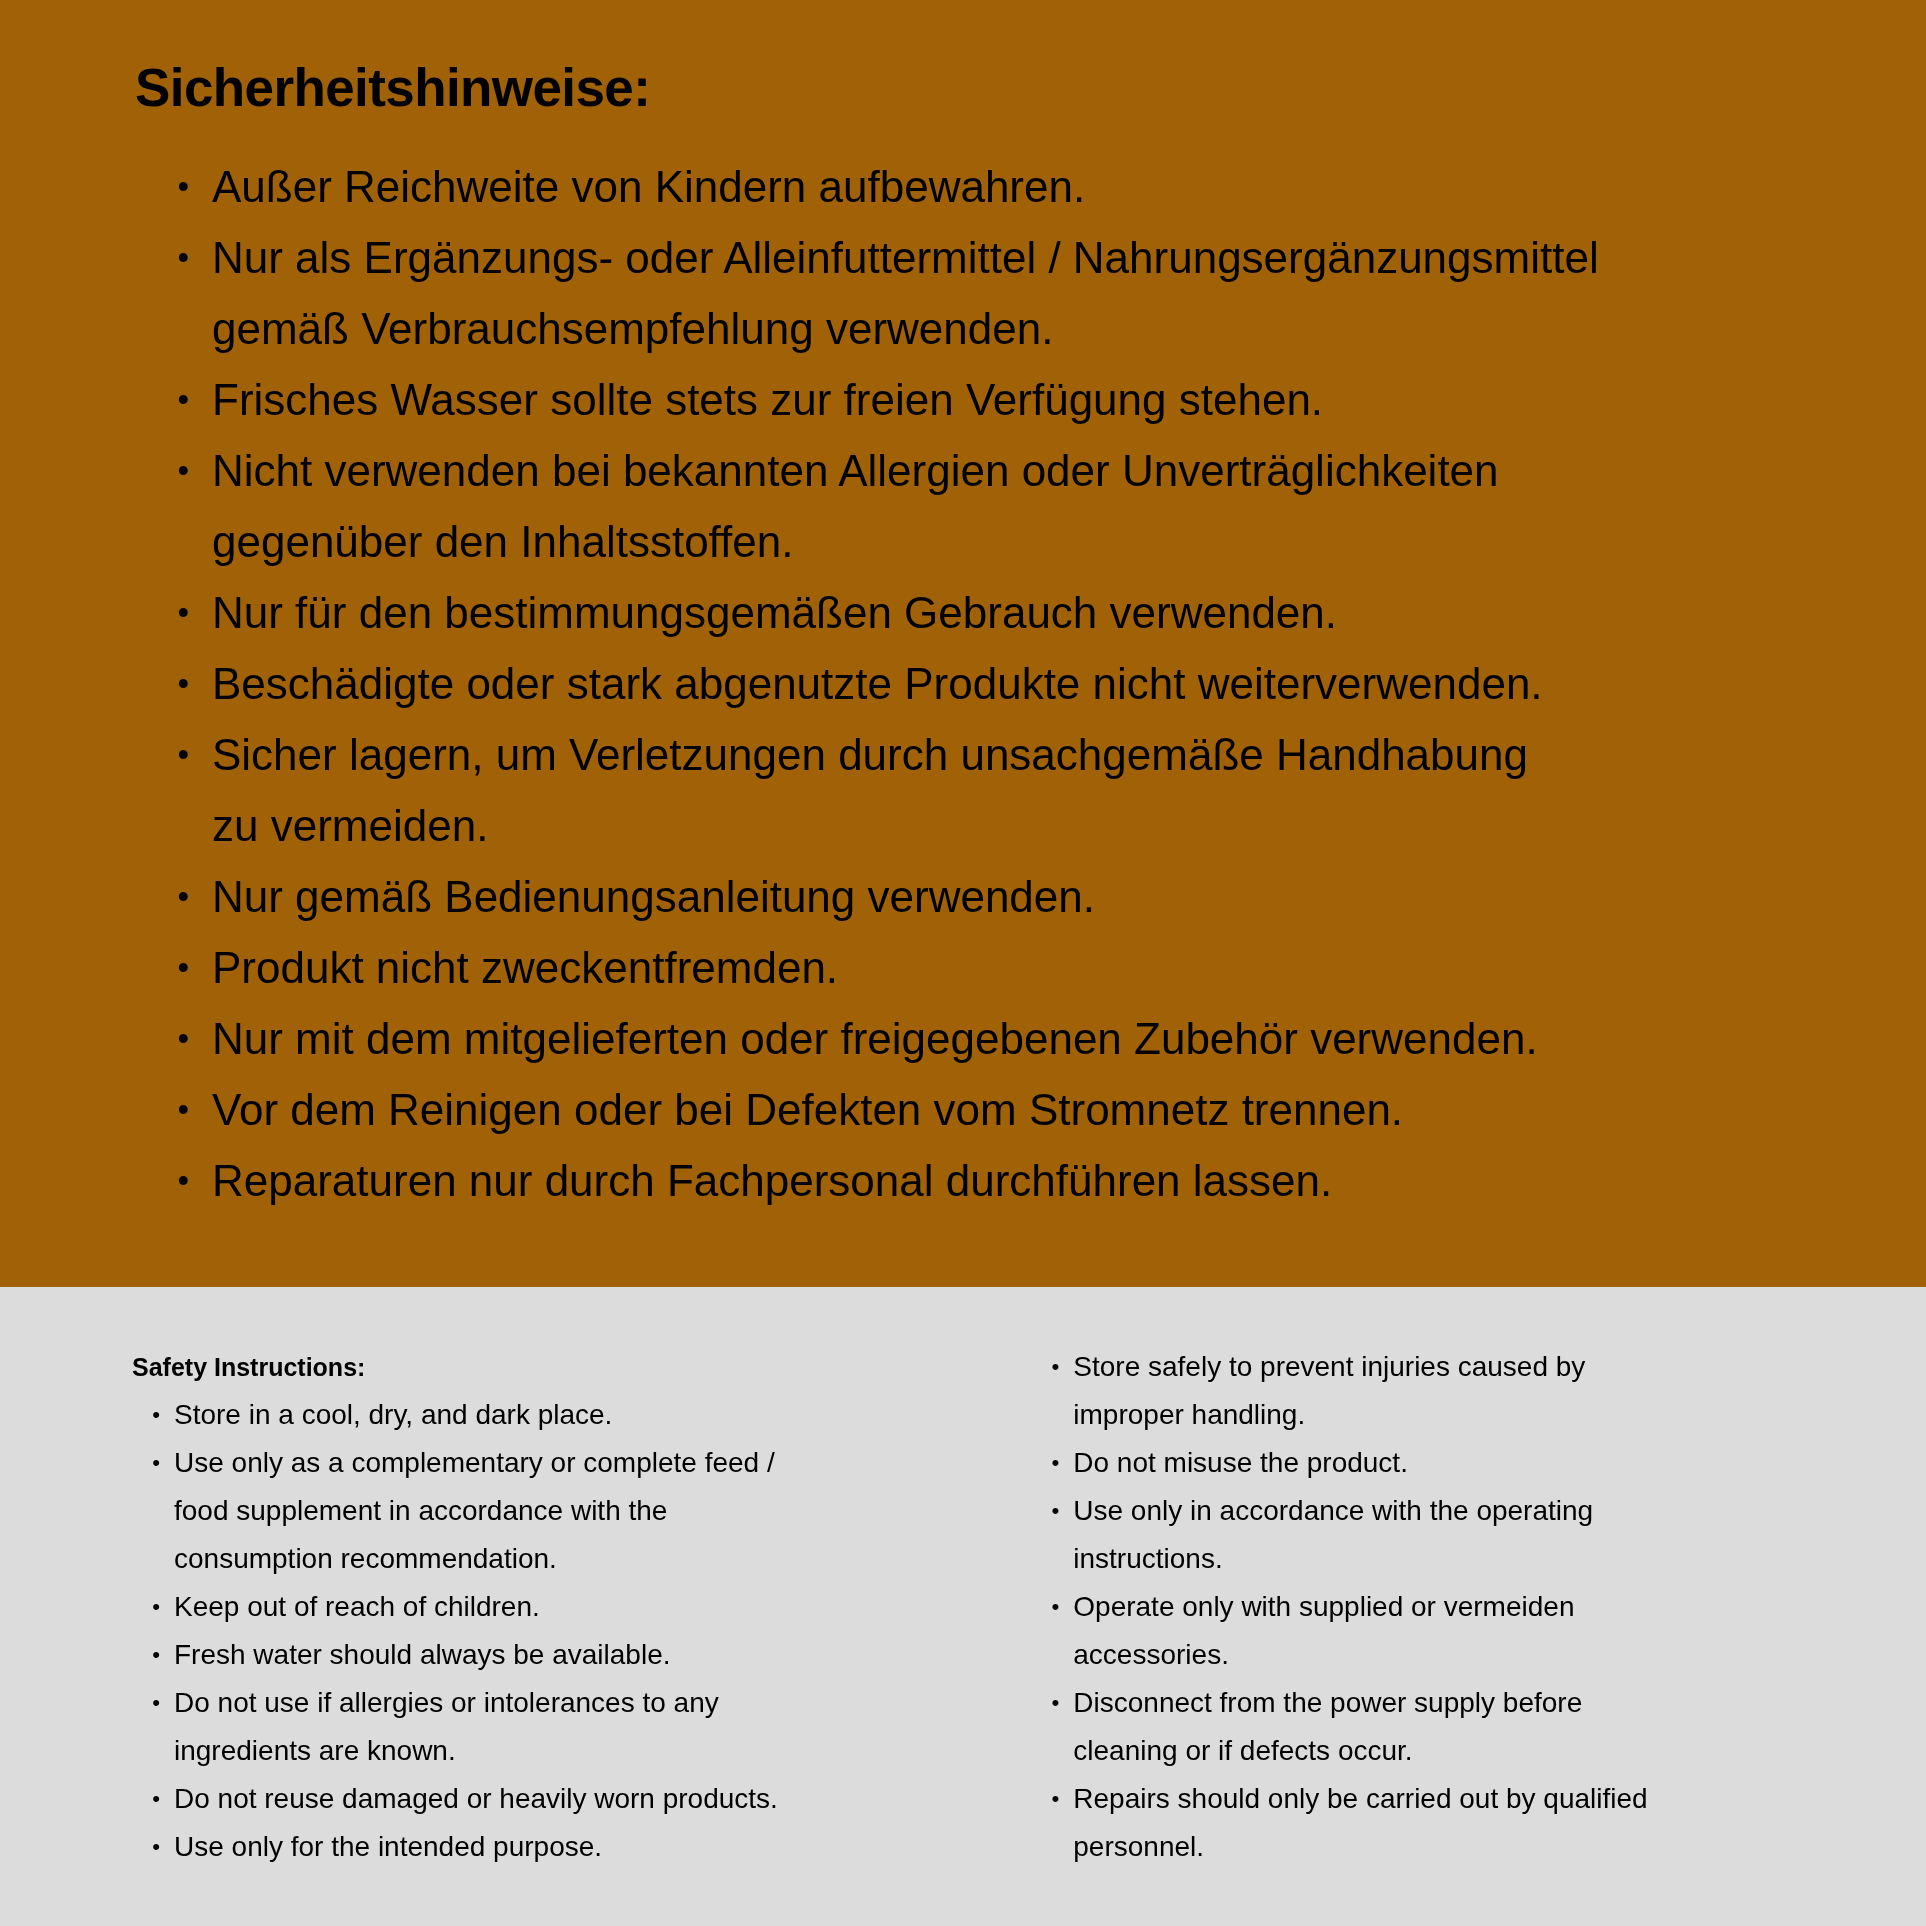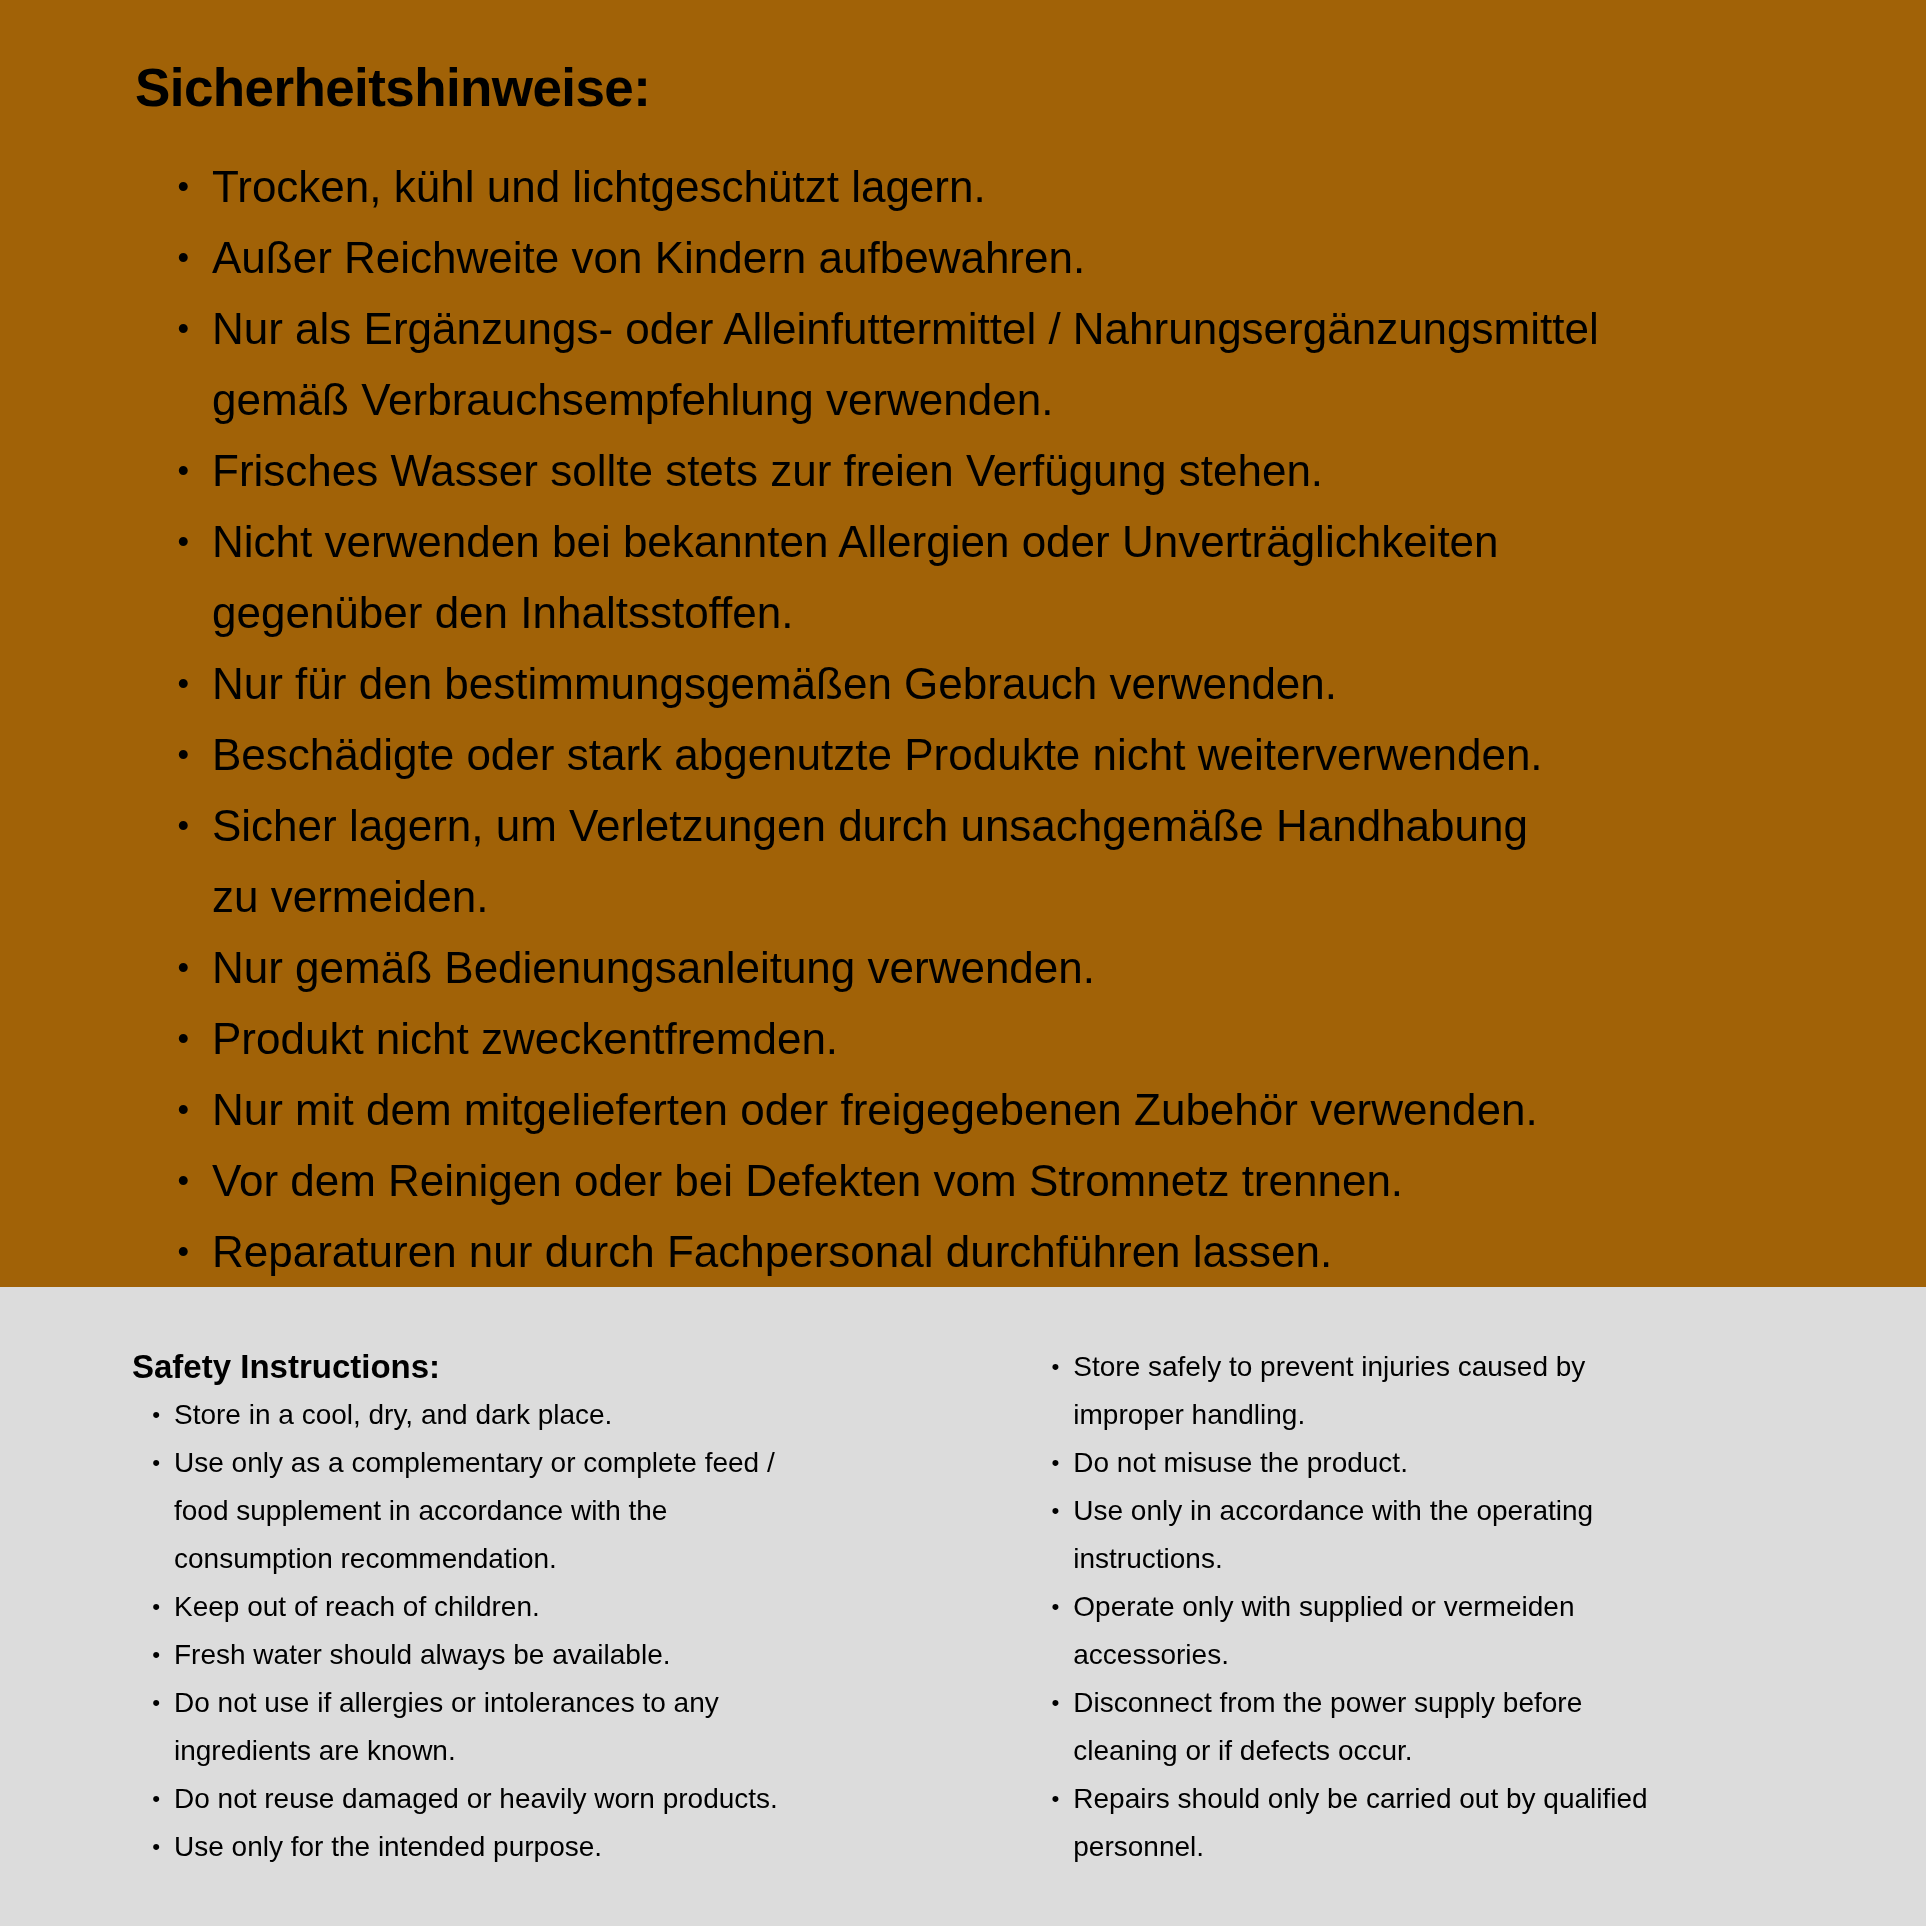--- a/index.html
+++ b/index.html
@@ -65,21 +65,21 @@
   .en-col-left {
     width: 908px;
     flex: none;
   }
   .en-col-right {
     flex: 1;
     min-width: 0;
   }
   .en-heading {
     margin: 0;
-    font-size: 33px;
+    font-size: 25px;
     font-weight: 700;
     line-height: 48px;
   }
   .en-list {
     margin: 0;
     padding: 0 0 0 19px;
     list-style: none;
     font-size: 28px;
     line-height: 48px;
   }
@@ -101,21 +101,20 @@
   }
 </style>
 </head>
 <body>
 
 <div class="sheet">
 
   <section class="section-de">
     <h1 class="de-heading">Sicherheitshinweise:</h1>
     <ul class="de-list">
-        <li>Trocken, kühl und lichtgeschützt lagern.</li>
         <li>Außer Reichweite von Kindern aufbewahren.</li>
         <li>Nur als Ergänzungs- oder Alleinfuttermittel / Nahrungsergänzungsmittel
 gemäß Verbrauchsempfehlung verwenden.</li>
         <li>Frisches Wasser sollte stets zur freien Verfügung stehen.</li>
         <li>Nicht verwenden bei bekannten Allergien oder Unverträglichkeiten
 gegenüber den Inhaltsstoffen.</li>
         <li>Nur für den bestimmungsgemäßen Gebrauch verwenden.</li>
         <li>Beschädigte oder stark abgenutzte Produkte nicht weiterverwenden.</li>
         <li>Sicher lagern, um Verletzungen durch unsachgemäße Handhabung
 zu vermeiden.</li>

